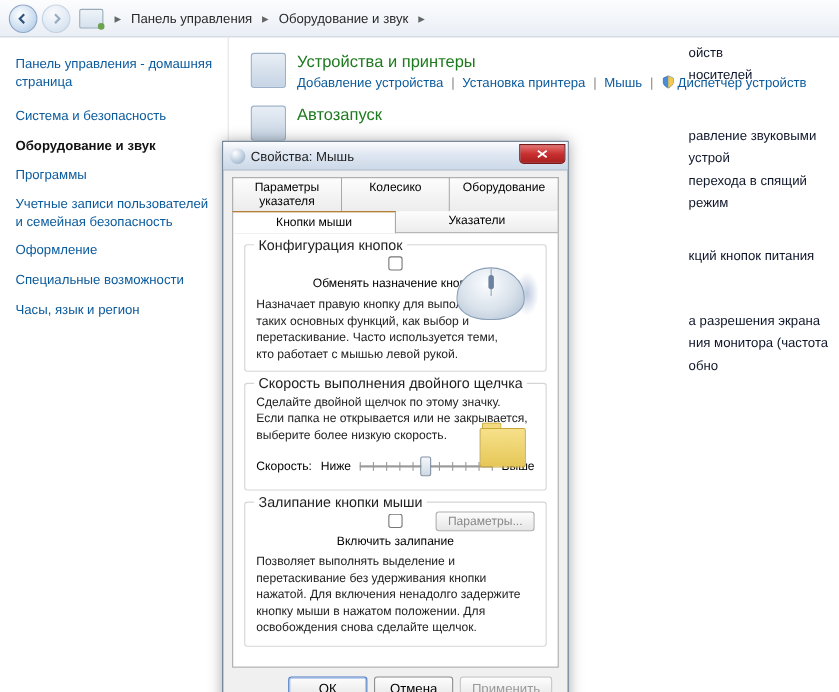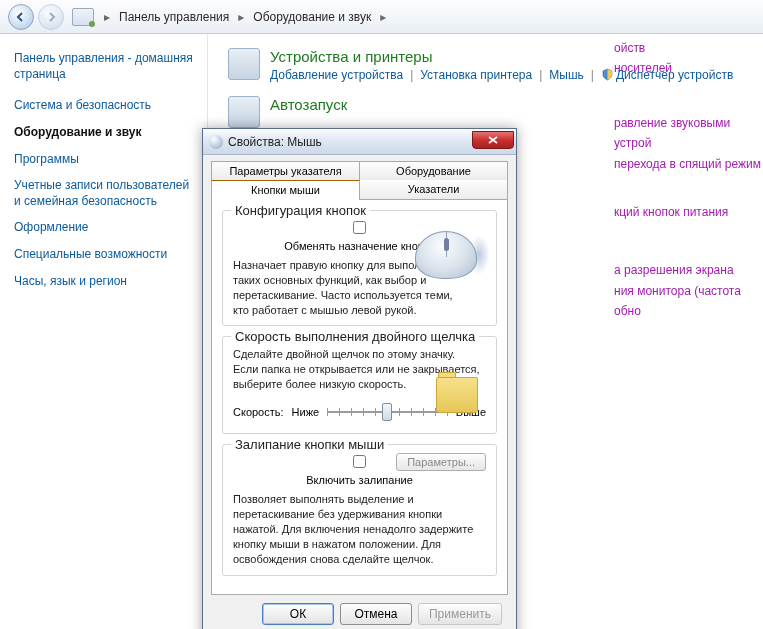--- a/index.html
+++ b/index.html
@@ -25,21 +25,21 @@
 
 
 .content { flex:1; padding: 14px 0 0 20px; position:relative; }
 .cat { display:flex; gap:10px; margin-bottom:14px; }
 .cat-icon { width:32px; height:32px; background:linear-gradient(#e8eef5,#c6d4e4); border:1px solid #9bb2c9; border-radius:3px; flex-shrink:0; }
 .cat-title { color:#1e7a1e; font-size:15px; margin-bottom:3px; cursor:pointer; }
 .cat-links { display:flex; flex-wrap:wrap; gap:4px 0; }
 .cat-links a, .cat-links span.sep { color:#0a5a9c; cursor:pointer; font-size:12px; }
 .cat-links span.sep{ color:#888; margin:0 7px; cursor:default;}
 .cat-links .shield{ display:inline-block; width:13px; height:13px; vertical-align:-2px; margin-right:2px;}
-.frag { color:#a21caf; margin-left:4px; line-height:1.7; }
+.frag { color:#0f172a; margin-left:16px; line-height:1.7; }
 
 
 .dialog { position:absolute; left:202px; top:128px; width:315px; background:#f0f0f0; border:1px solid #5b6f88; box-shadow: 0 0 12px rgba(0,0,0,.35); }
 .titlebar { height:26px; background:linear-gradient(#fbfcfe,#dfe7f2 45%,#cdd9e8); display:flex; align-items:center; padding:0 2px 0 6px; border-bottom:1px solid #a7b6c9; }
 .titlebar .ticon{ width:14px; height:14px; border-radius:50%; background:radial-gradient(circle at 35% 30%,#fff,#b7c9dc 60%,#8aa3bf); margin-right:5px;}
 .titlebar .ttxt{ flex:1; font-size:12px; color:#222;}
 .closebtn{ width:42px; height:18px; margin-top:-3px; border-radius:0 0 4px 4px; background:linear-gradient(#e57373,#c93030 50%,#a82020); border:1px solid #7a1818; color:#fff; display:flex; align-items:center; justify-content:center; font-size:11px; cursor:pointer; letter-spacing:1px; font-weight:bold;}
 
 .dlg-body{ padding:6px 8px 24px; }
 .tabs-row{ display:flex; }
@@ -163,20 +163,21 @@
     <div class="ttxt">Свойства: Мышь</div>
     <div class="closebtn">
       <svg width="10" height="8" viewBox="0 0 10 8">
           <path d="M1 1 L9 7 M9 1 L1 7" stroke="#fff" stroke-width="1.6"></path>
         </svg>
     </div>
   </div>
   <div class="dlg-body">
     <div class="tabs-row">
       <div class="tab">Параметры указателя</div>
+      <div class="tab">Колесико</div>
       <div class="tab">Оборудование</div>
     </div>
     <div class="tabs-row r2">
       <div class="tab active">Кнопки мыши</div>
       <div class="tab">Указатели</div>
     </div>
     <div class="tab-panel">
 
       <div class="group" style="min-height:104px">
         <div class="group-title">Конфигурация кнопок</div>

